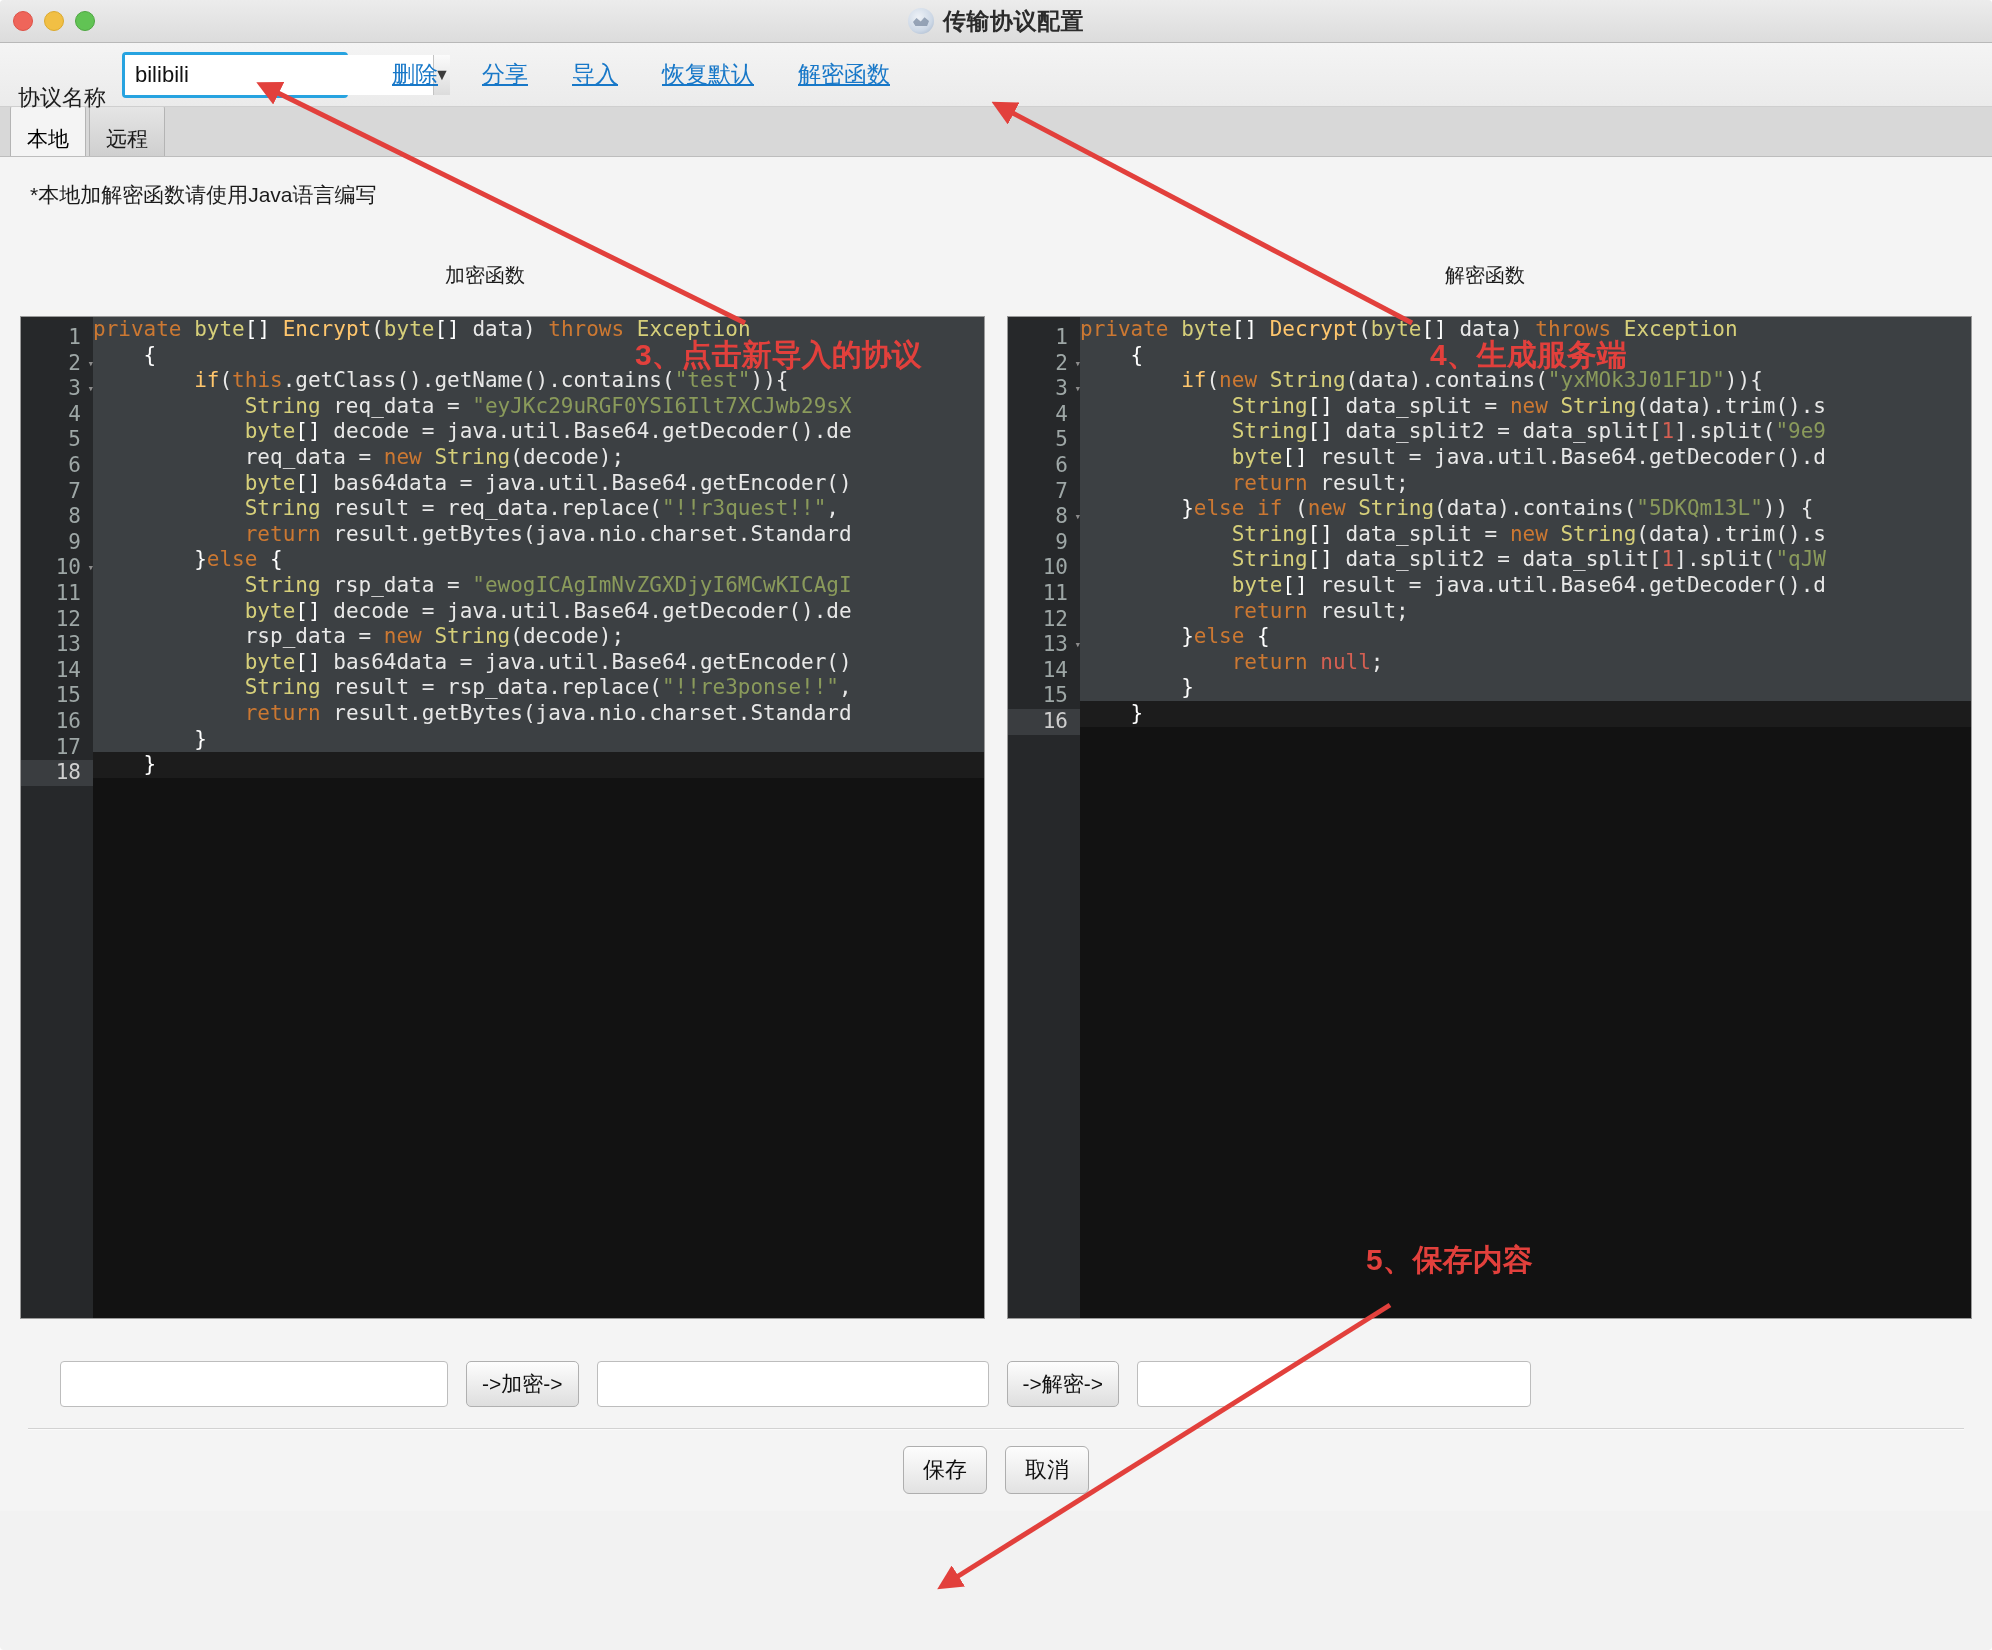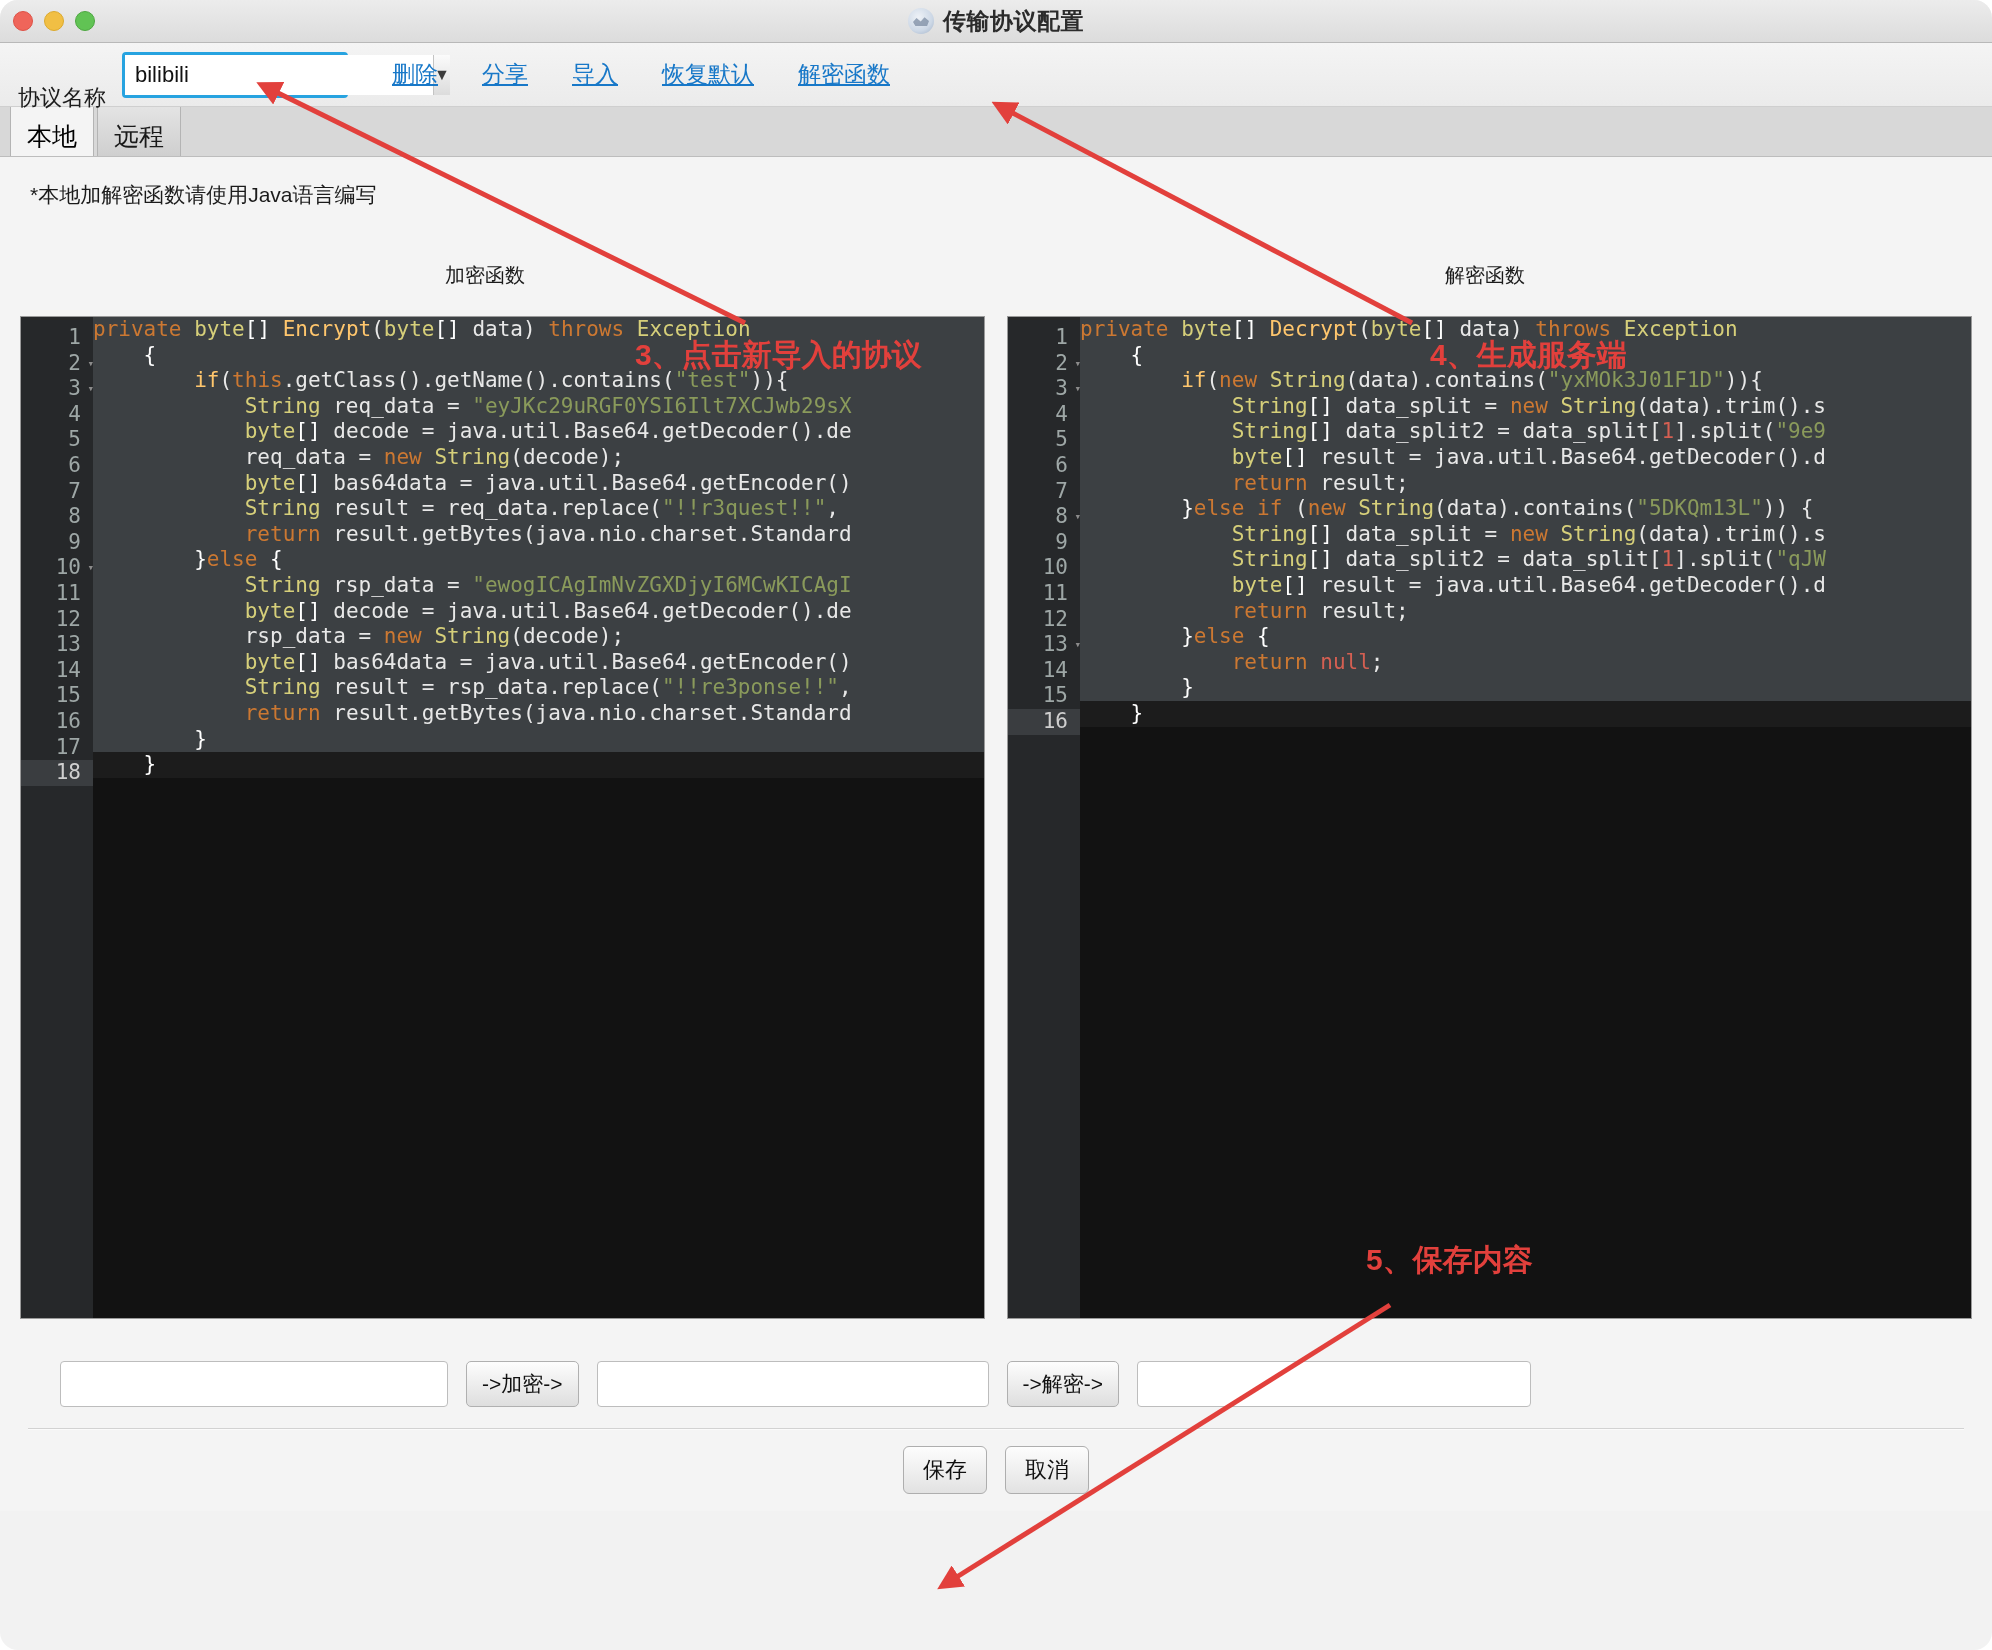--- a/index.html
+++ b/index.html
@@ -10,21 +10,21 @@
     width: 1992px; height: 1650px;
     font-family: "Liberation Sans", sans-serif;
     overflow: hidden;
     position: relative;
   }
   .window {
     position: absolute;
     left: 0; top: 0;
     width: 1992px; height: 1650px;
     background: #f2f2f2;
-    border-radius: 18px;
+    border-radius: 4px;
     overflow: hidden;
     box-sizing: border-box;
   }
 
   
   .titlebar {
     position: relative;
     height: 42px;
     background: linear-gradient(to bottom, #ececec 0%, #dcdcdc 100%);
     border-bottom: 1px solid #b8b8b8;
@@ -113,21 +113,21 @@
   
   .tabstrip {
     height: 50px;
     background: #d8d8d8;
     border-bottom: 1px solid #bdbdbd;
     display: flex; align-items: flex-end;
     padding-left: 10px;
     box-sizing: border-box;
   }
   .tab {
-    font-size: 25px; color: #1a1a1a;
+    font-size: 21px; color: #1a1a1a;
     padding: 23px 16px 7px 16px;
     border: 1px solid #b4b4b4;
     border-bottom: none;
     border-radius: 5px 5px 0 0;
     margin-right: 3px;
     background: linear-gradient(to bottom, #e6e6e6, #cfcfcf);
     line-height: 1;
   }
   .tab.active {
     background: #f4f4f4;

